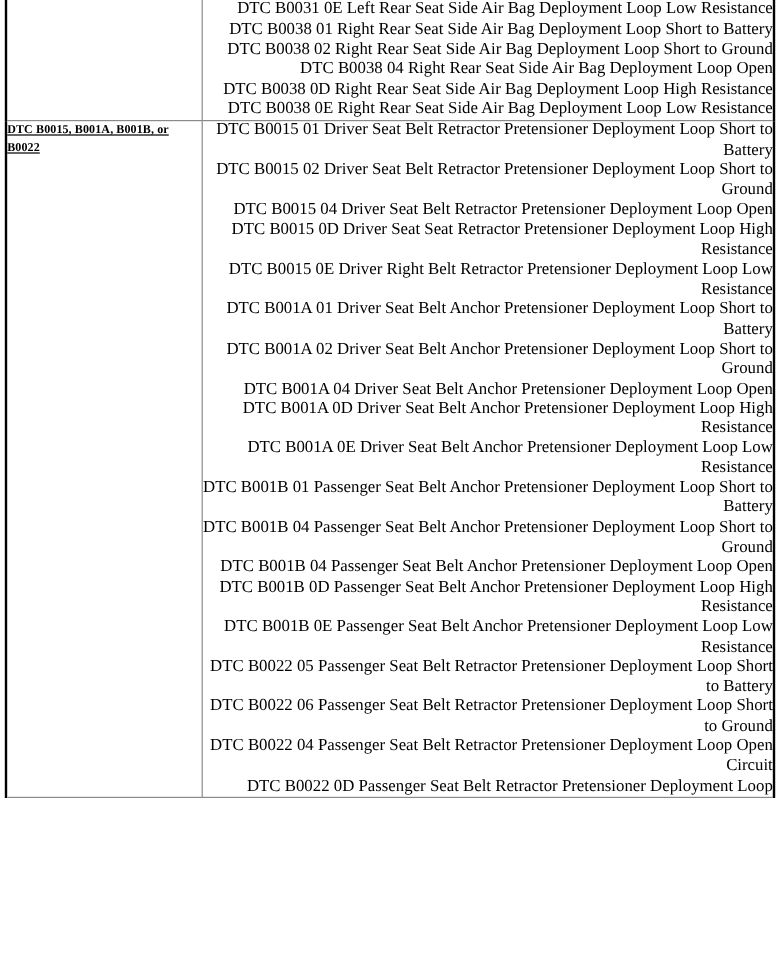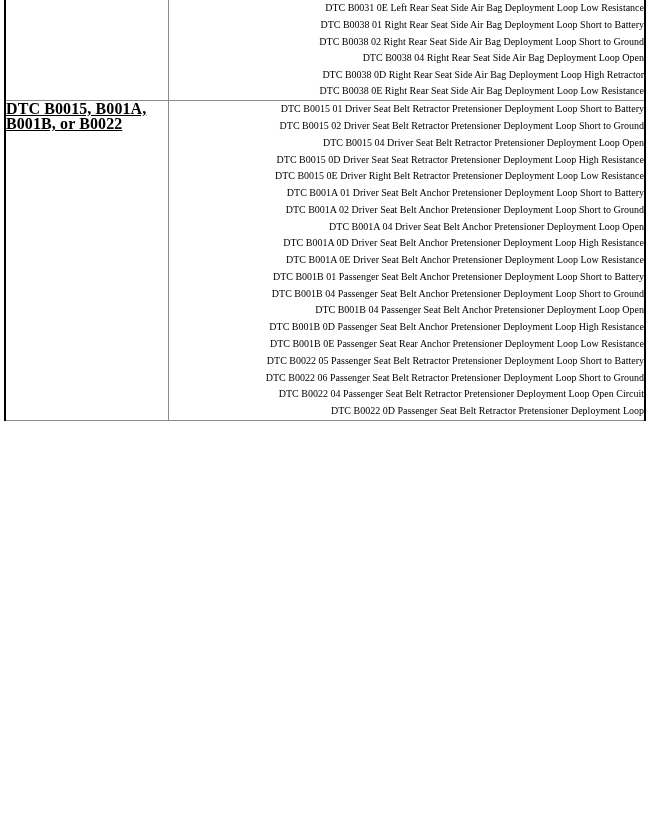--- a/index.html
+++ b/index.html
@@ -57,35 +57,35 @@
   }
 
   .code-cell {
     padding: 5px 6px 4px 4px;
   }
   .desc-cell {
     padding: 3px 3px 4px 6px;
   }
 
   .code-label {
-    font-size: 16px;
+    font-size: 10px;
     line-height: 15px;
     font-weight: bold;
     text-decoration: underline;
     letter-spacing: 0.1px;
   }
 
   .dtc-list {
     margin: 0;
     padding: 0;
     list-style: none;
   }
 
   .dtc-item {
-    font-size: 10px;
+    font-size: 14px;
     line-height: 16.3px;
     text-align: right;
     margin: 0 0 0.5px 0;
     padding: 0;
     white-space: normal;
   }
 
   
   .dtc-item.tight {
     margin-bottom: 0;
@@ -98,21 +98,21 @@
   <table class="dtc-table">
     <tbody>
         <tr class="row-clipped-top">
           <td class="col-code code-cell"></td>
           <td class="col-desc desc-cell">
             <div class="dtc-list">
               <p class="dtc-item">DTC B0031 0E Left Rear Seat Side Air Bag Deployment Loop Low Resistance</p>
               <p class="dtc-item">DTC B0038 01 Right Rear Seat Side Air Bag Deployment Loop Short to Battery</p>
               <p class="dtc-item">DTC B0038 02 Right Rear Seat Side Air Bag Deployment Loop Short to Ground</p>
               <p class="dtc-item tight">DTC B0038 04 Right Rear Seat Side Air Bag Deployment Loop Open</p>
-              <p class="dtc-item">DTC B0038 0D Right Rear Seat Side Air Bag Deployment Loop High Retractor</p>
+              <p class="dtc-item">DTC B0038 0D Right Rear Seat Side Air Bag Deployment Loop High Resistance</p>
               <p class="dtc-item">DTC B0038 0E Right Rear Seat Side Air Bag Deployment Loop Low Resistance</p>
             </div>
           </td>
         </tr>
         <tr>
           <td class="col-code code-cell">
             <div class="code-label">DTC B0015, B001A, B001B, or B0022</div>
           </td>
           <td class="col-desc desc-cell">
             <div class="dtc-list">
@@ -123,21 +123,21 @@
               <p class="dtc-item">DTC B0015 0E Driver Right Belt Retractor Pretensioner Deployment Loop Low Resistance</p>
               <p class="dtc-item">DTC B001A 01 Driver Seat Belt Anchor Pretensioner Deployment Loop Short to Battery</p>
               <p class="dtc-item">DTC B001A 02 Driver Seat Belt Anchor Pretensioner Deployment Loop Short to Ground</p>
               <p class="dtc-item tight">DTC B001A 04 Driver Seat Belt Anchor Pretensioner Deployment Loop Open</p>
               <p class="dtc-item">DTC B001A 0D Driver Seat Belt Anchor Pretensioner Deployment Loop High Resistance</p>
               <p class="dtc-item">DTC B001A 0E Driver Seat Belt Anchor Pretensioner Deployment Loop Low Resistance</p>
               <p class="dtc-item">DTC B001B 01 Passenger Seat Belt Anchor Pretensioner Deployment Loop Short to Battery</p>
               <p class="dtc-item">DTC B001B 04 Passenger Seat Belt Anchor Pretensioner Deployment Loop Short to Ground</p>
               <p class="dtc-item">DTC B001B 04 Passenger Seat Belt Anchor Pretensioner Deployment Loop Open</p>
               <p class="dtc-item">DTC B001B 0D Passenger Seat Belt Anchor Pretensioner Deployment Loop High Resistance</p>
-              <p class="dtc-item">DTC B001B 0E Passenger Seat Rear Anchor Pretensioner Deployment Loop Low Resistance</p>
+              <p class="dtc-item">DTC B001B 0E Passenger Seat Belt Anchor Pretensioner Deployment Loop Low Resistance</p>
               <p class="dtc-item">DTC B0022 05 Passenger Seat Belt Retractor Pretensioner Deployment Loop Short to Battery</p>
               <p class="dtc-item">DTC B0022 06 Passenger Seat Belt Retractor Pretensioner Deployment Loop Short to Ground</p>
               <p class="dtc-item">DTC B0022 04 Passenger Seat Belt Retractor Pretensioner Deployment Loop Open Circuit</p>
               <p class="dtc-item">DTC B0022 0D Passenger Seat Belt Retractor Pretensioner Deployment Loop</p>
             </div>
           </td>
         </tr>
       </tbody>
   </table>
 </div>

